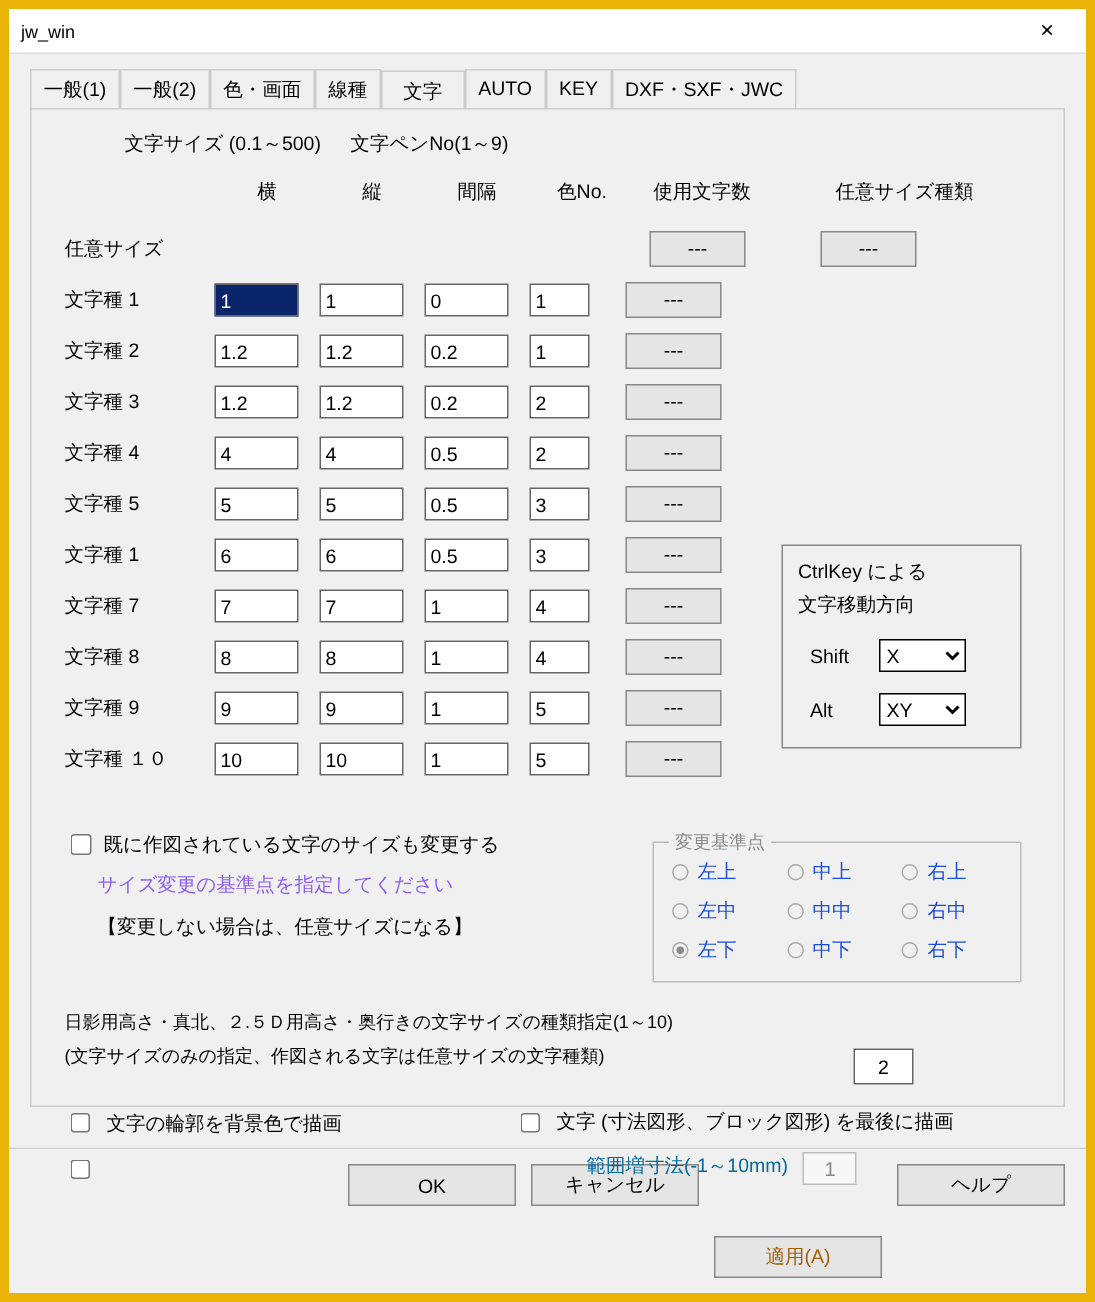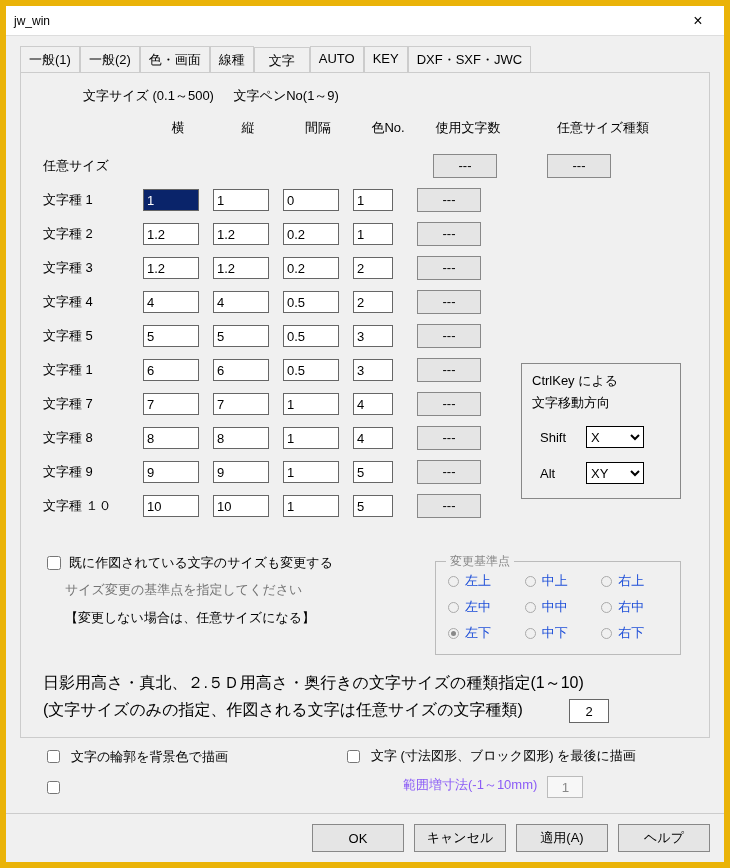--- a/index.html
+++ b/index.html
@@ -26,40 +26,40 @@
 .val-btn { width: 64px; height: 24px; border: 1px solid #888; background: #e5e5e5; font-size: 13px; text-align: center; line-height: 22px; margin-left: 10px; }
 .any-btn { width: 64px; height: 24px; border: 1px solid #888; background: #e5e5e5; font-size: 13px; text-align: center; line-height: 22px; margin-left: 50px; }
 .ctrlkey-group { position: absolute; right: 28px; top: 290px; width: 160px; border: 1px solid #888; padding: 8px 10px 14px 10px; }
 .ctrlkey-group .glabel { font-size: 13px; margin-bottom: 4px; }
 .ctrlkey-row { display: flex; align-items: center; margin-top: 14px; }
 .ctrlkey-row .k { width: 54px; font-size: 13px; padding-left: 8px; }
 .ctrlkey-row select { width: 58px; height: 22px; border: 1px solid #000; background: #fff; font-size: 13px; }
 .lower { margin-top: 30px; }
 .check-row { display: flex; align-items: center; margin: 8px 0; font-size: 13px; }
 .check-row input[type=checkbox] { width: 14px; height: 14px; margin-right: 8px; }
-.hint { color: #737373; margin-left: 22px; font-size: 13px; }
+.hint { color: #8b5cf6; margin-left: 22px; font-size: 13px; }
 .bold-note { margin-left: 22px; font-size: 13px; margin-top: 10px; }
 .anchor-group { position: absolute; right: 28px; top: 488px; width: 246px; border: 1px solid #bbb; padding: 10px 12px 12px 12px; }
 .anchor-group .gtitle { position: absolute; top: -9px; left: 10px; background: #f0f0f0; padding: 0 4px; color: #888; font-size: 12px; }
 .anchor-grid { display: grid; grid-template-columns: repeat(3, 1fr); gap: 8px 10px; }
 .radio-item { display: flex; align-items: center; font-size: 13px; color: #1d4ed8; }
 .radio-item .r { width: 11px; height: 11px; border: 1px solid #aaa; border-radius: 50%; margin-right: 6px; display: inline-flex; align-items: center; justify-content: center; }
 .radio-item.sel .r::after { content: ""; width: 5px; height: 5px; background: #888; border-radius: 50%; }
-.desc-block { margin-top: 46px; font-size: 16px; }
+.desc-block { margin-top: 46px; font-size: 12px; }
 .desc-block .line { margin: 6px 0; }
 .desc-input { position: absolute; right: 100px; top: 626px; width: 40px; height: 24px; border: 1px solid #666; background: #fff; text-align: center; font-size: 13px; }
 .bottom-checks { margin-top: 26px; }
 .bottom-checks .row2 { display: flex; align-items: center; margin: 10px 0; }
 .bottom-checks .left { display: flex; align-items: center; width: 300px; }
 .bottom-checks .right { display: flex; align-items: flex-start; }
-.range-label { color: #8b5cf6; margin-left: 60px; margin-right: 10px; }
+.range-label { color: #0369a1; margin-left: 48px; margin-right: 10px; }
 .range-input { width: 36px; height: 22px; border: 1px solid #bbb; background: #f7f7f7; color: #888; text-align: center; }
 .footer { border-top: 1px solid #ccc; background: #f0f0f0; padding: 10px 14px; display: flex; justify-content: flex-end; gap: 10px; }
-.footer button { width: 92px; height: 28px; border: 1px solid #888; background: #e5e5e5; font-size: 13px; cursor: pointer; }
-.footer button:disabled { color: #000000; }
+.footer button { width: 112px; height: 28px; border: 1px solid #888; background: #e5e5e5; font-size: 13px; cursor: pointer; }
+.footer button:disabled { color: #a16207; margin-top: 48px; }
 </style>
 </head>
 <body>
 
 <div class="window">
   <div class="titlebar">
     <div class="title">jw_win</div>
     <div class="close">×</div>
   </div>
   <div class="body">

